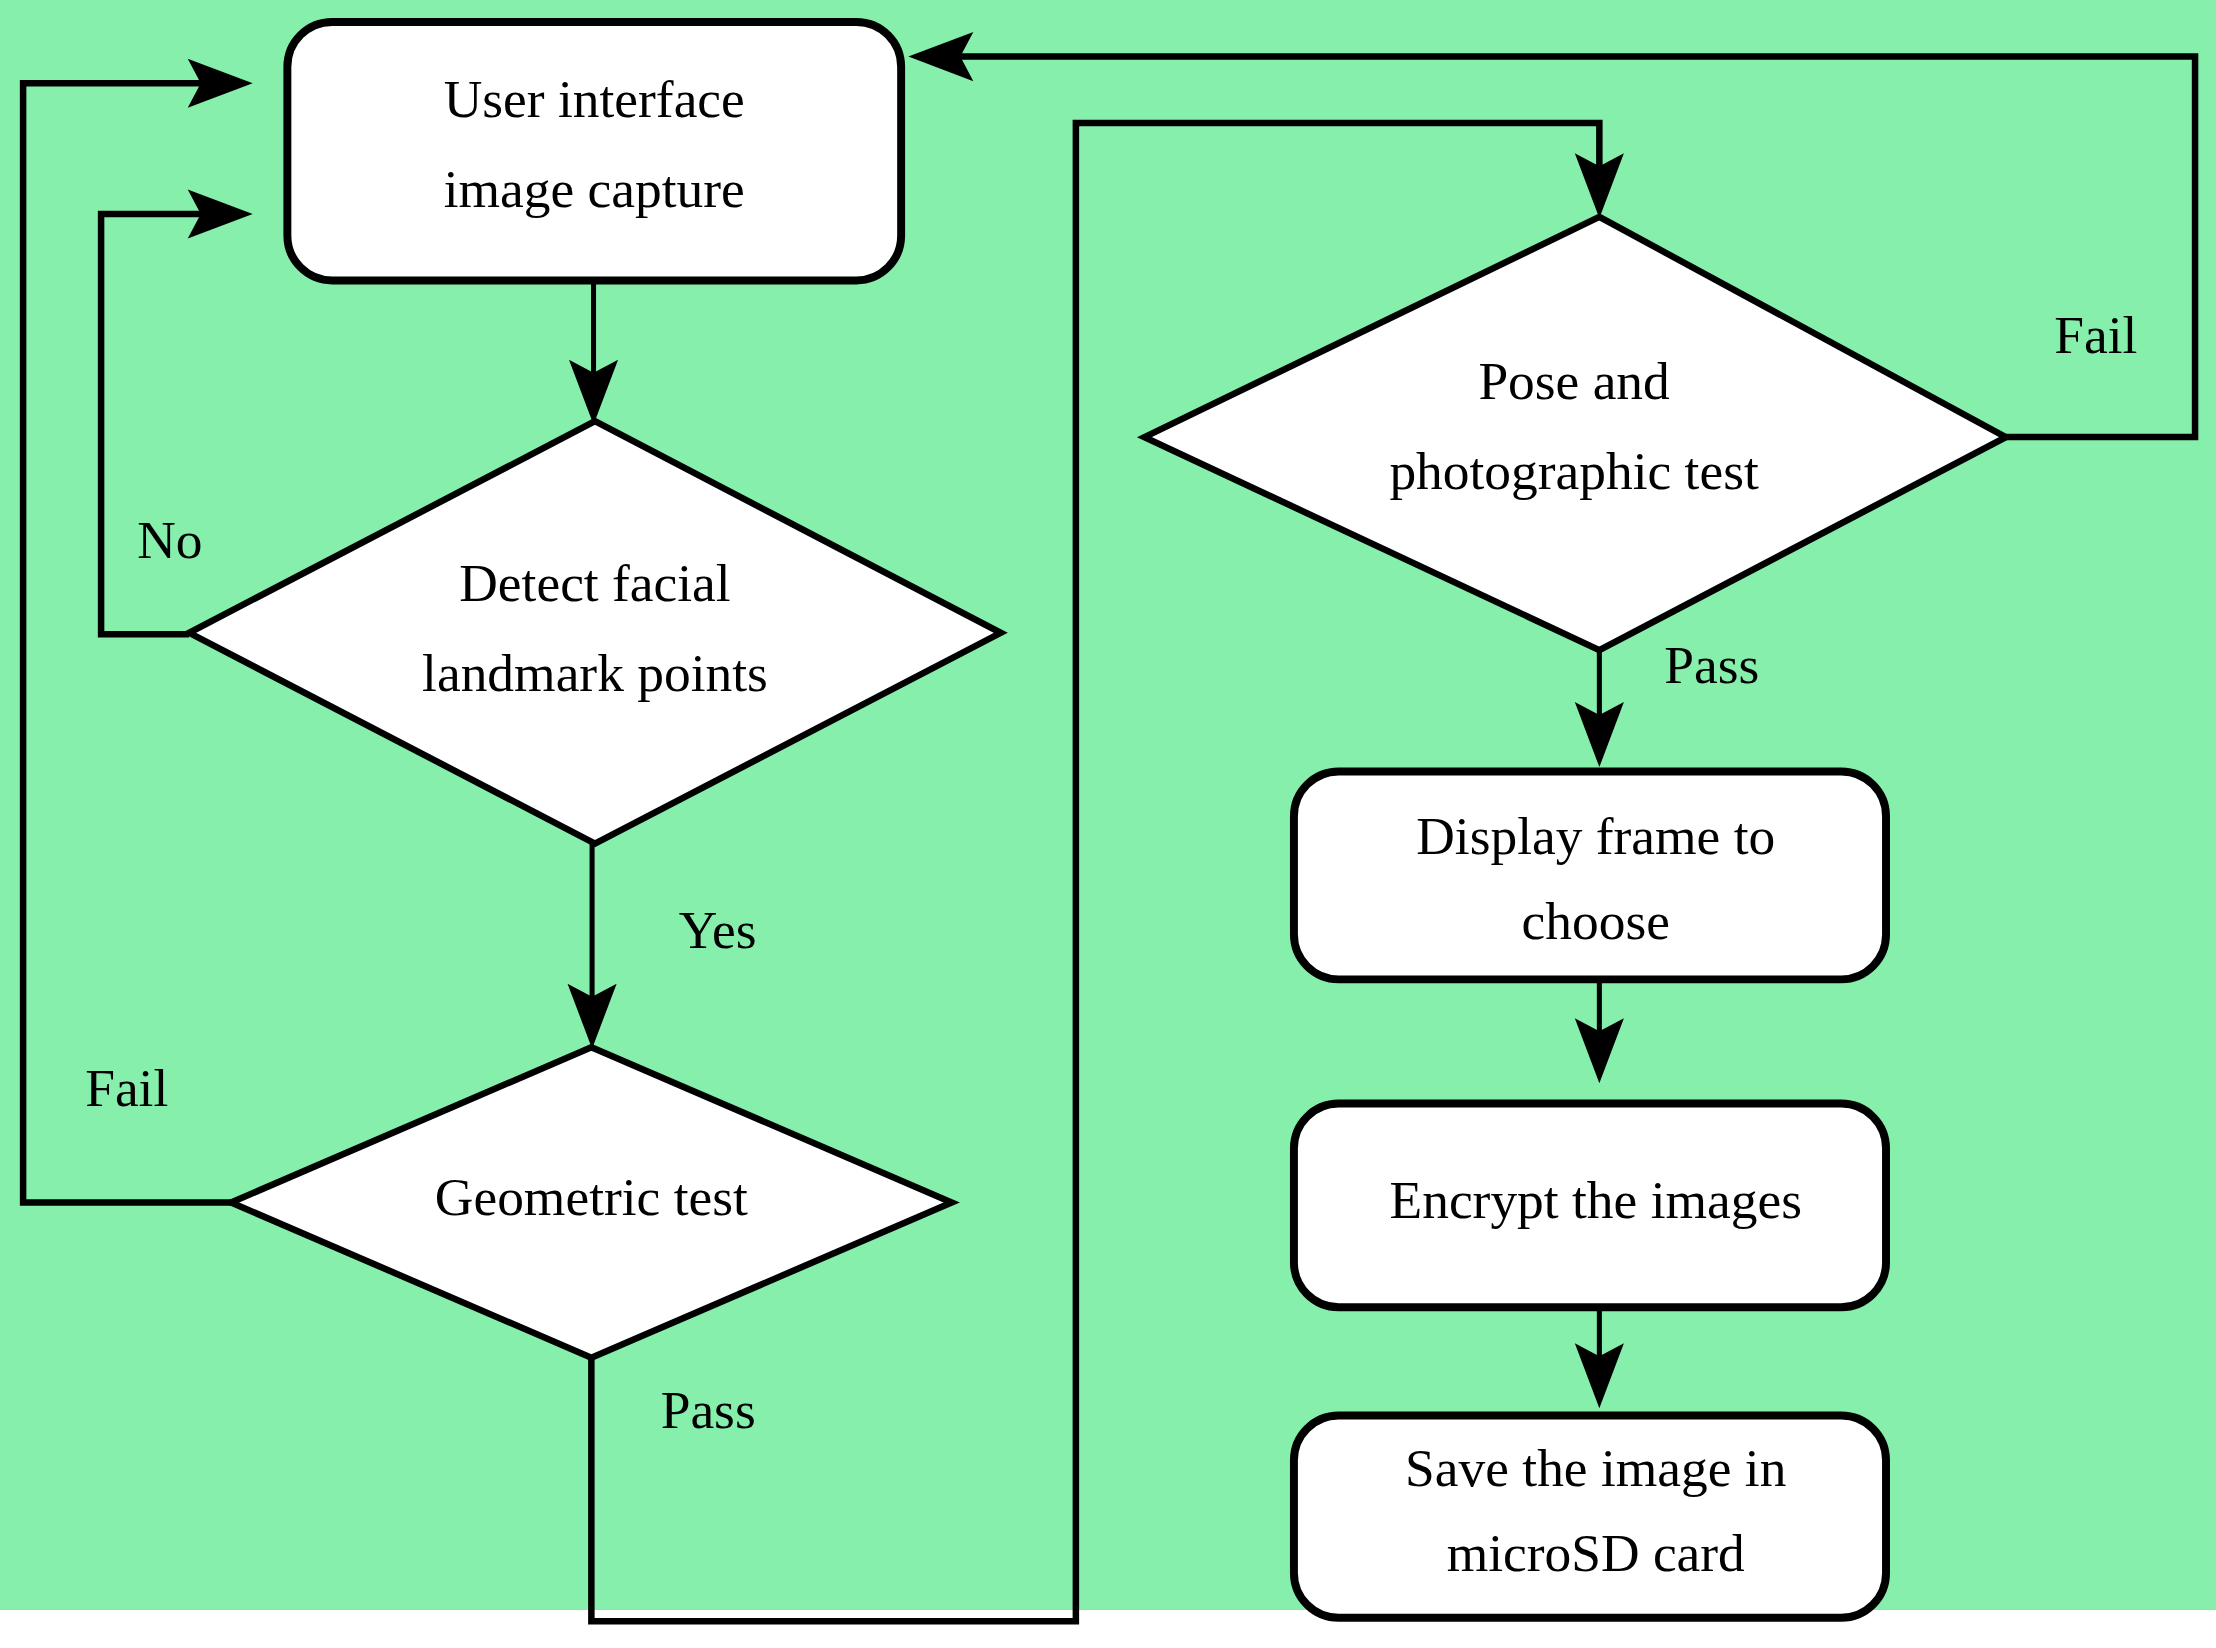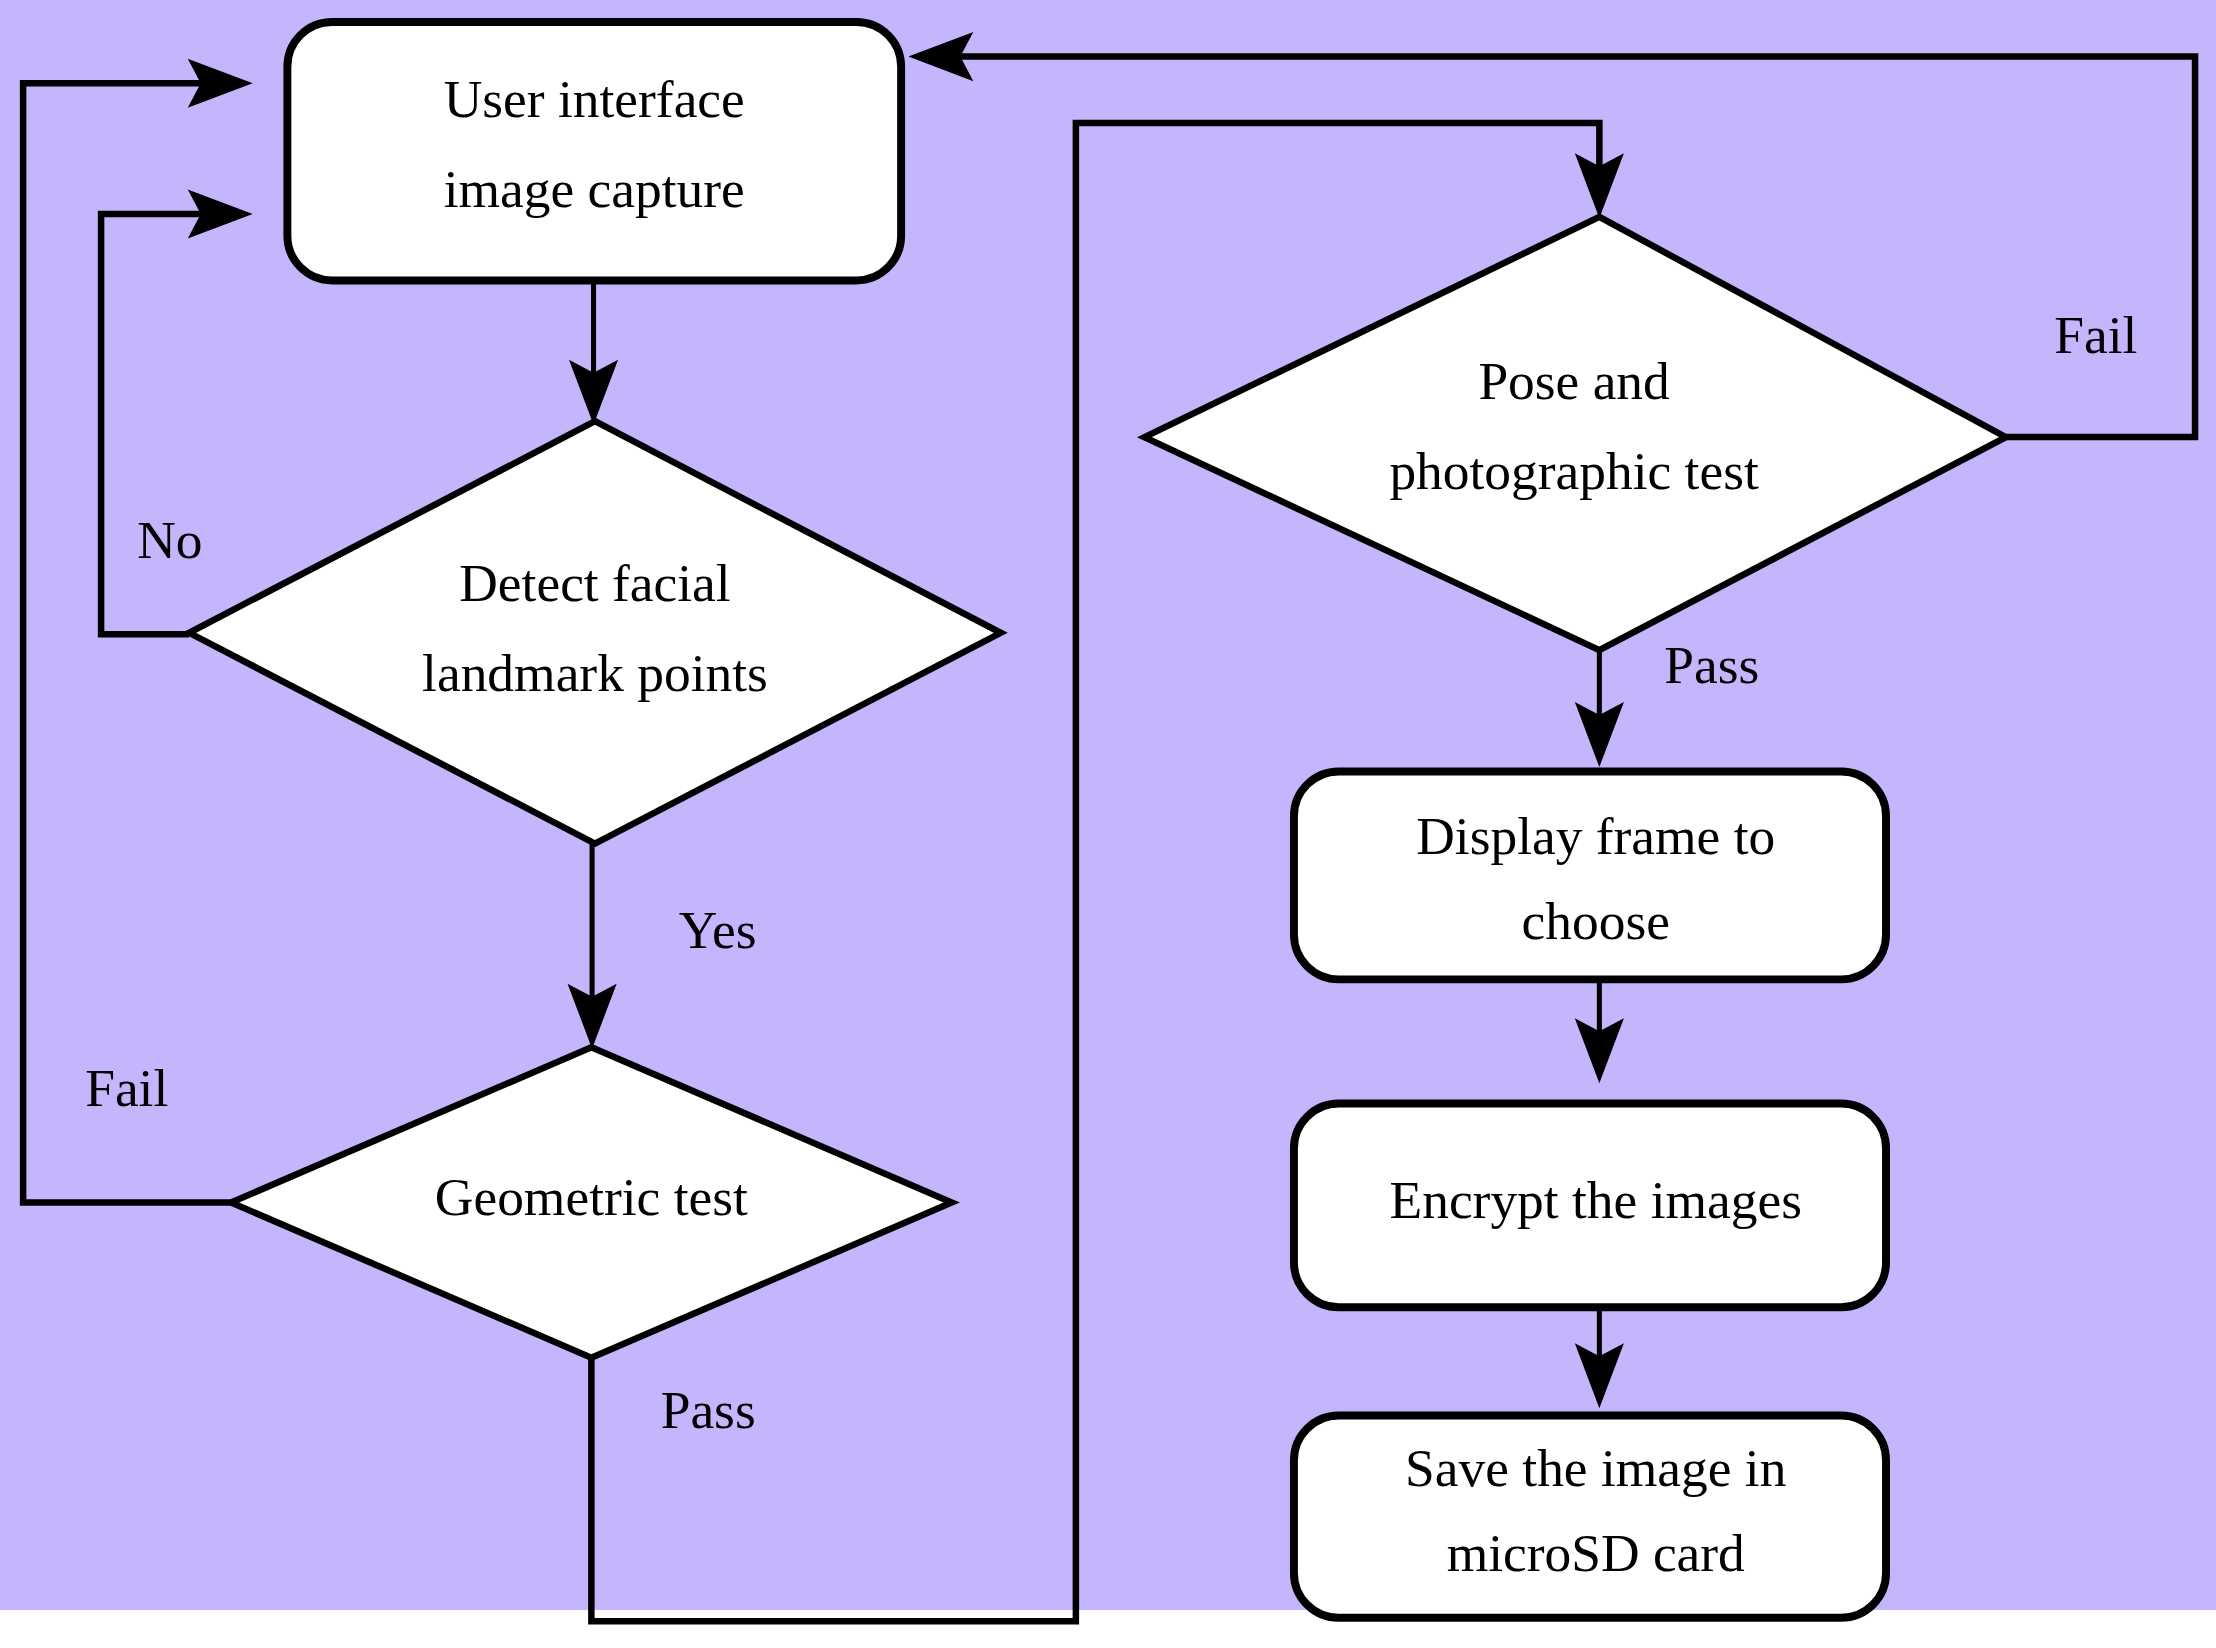--- a/index.html
+++ b/index.html
@@ -10,21 +10,21 @@
   body {
     width: 2216px;
     height: 1649px;
     font-family: "Liberation Serif", "DejaVu Serif", serif;
     overflow: hidden;
   }
   #flowchart-root {
     position: relative;
     width: 2216px;
     height: 1610px;
-    background: #c4b5fd;
+    background: #86efac;
   }
   svg#flow-svg {
     position: absolute;
     top: 0;
     left: 0;
     width: 2216px;
     height: 1649px;
     display: block;
   }
   .node-shape {

